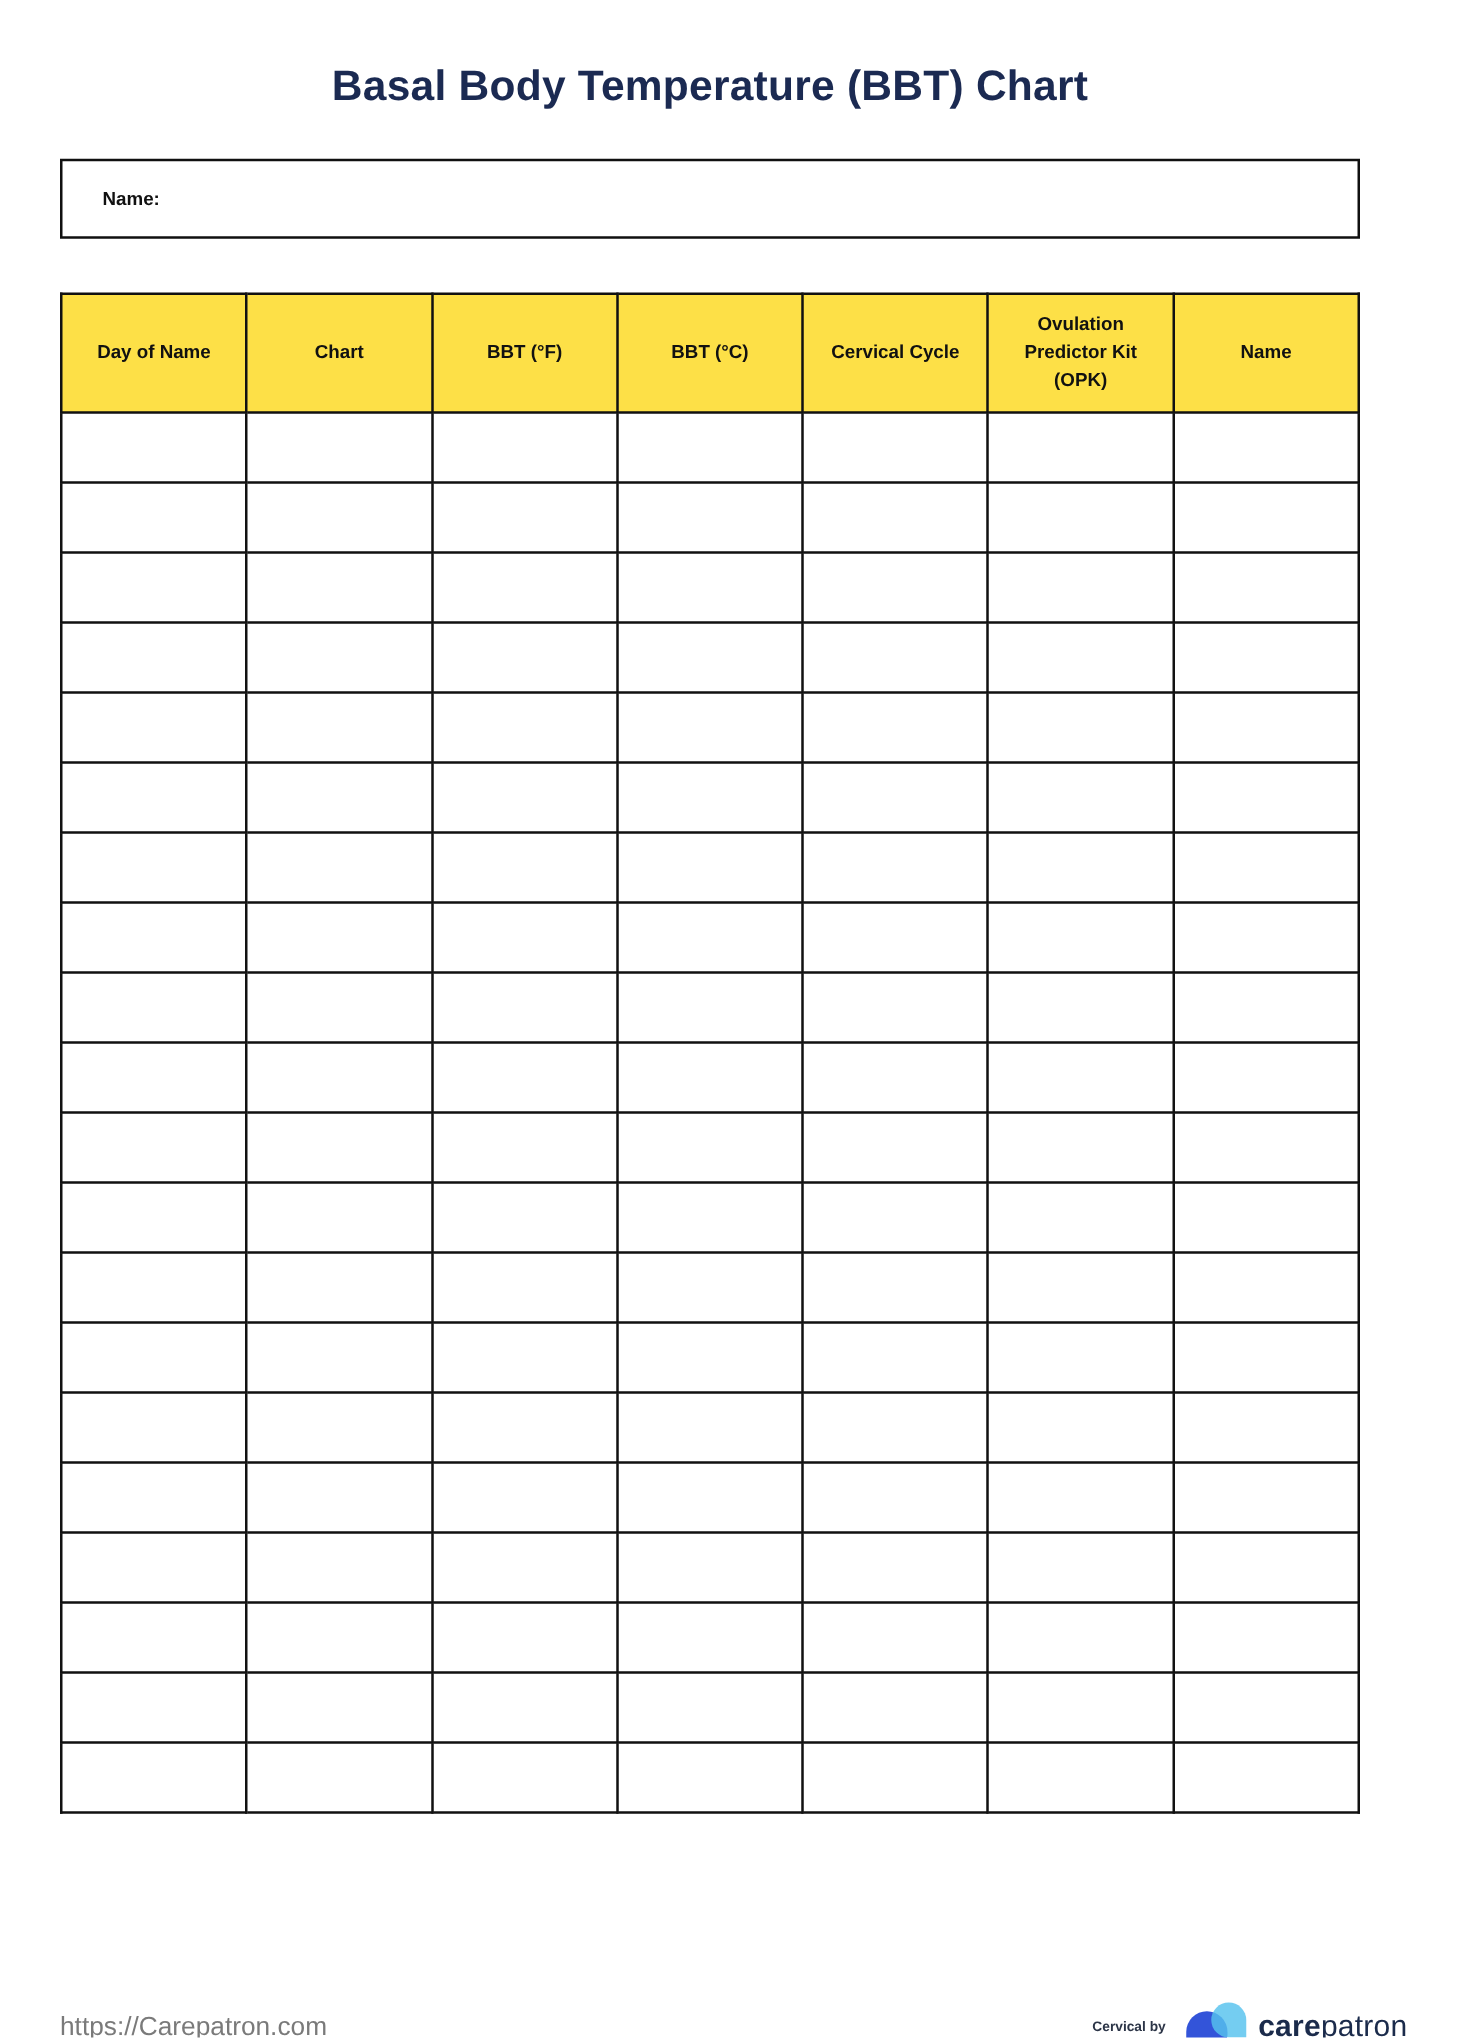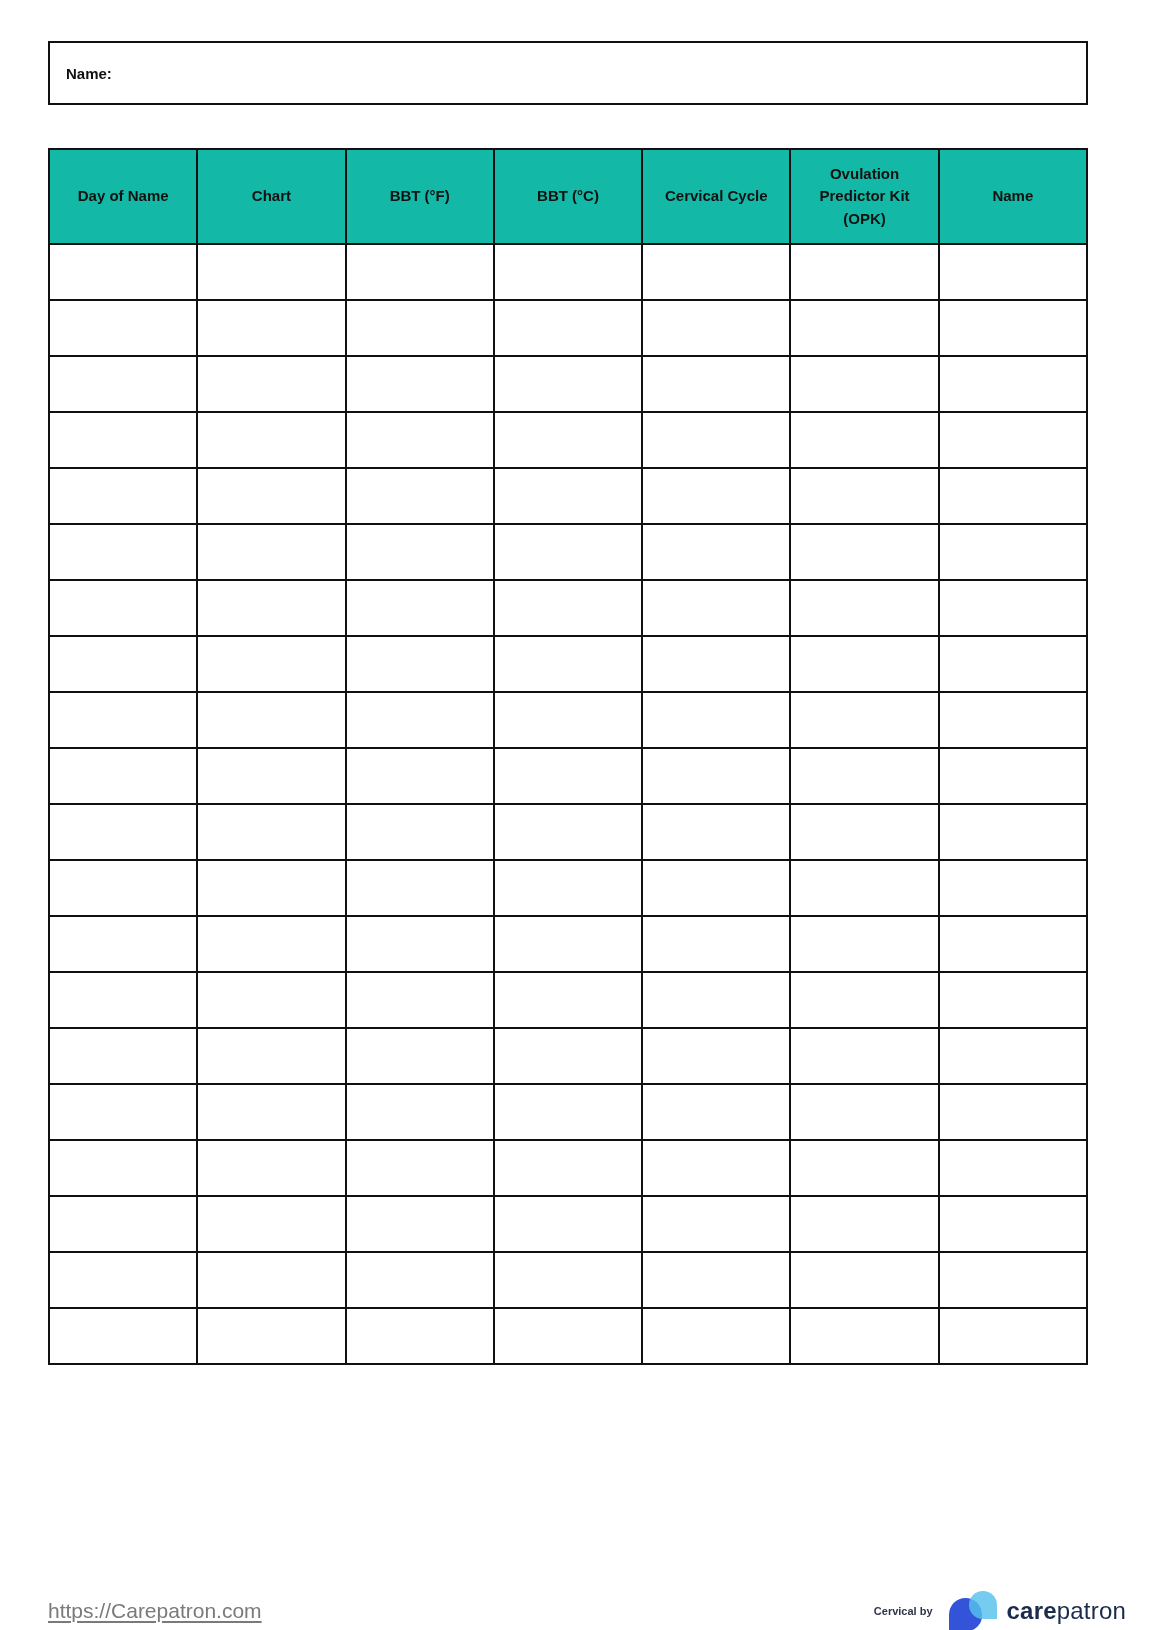--- a/index.html
+++ b/index.html
@@ -26,21 +26,21 @@
   }
 
   .name-box {
     width: 1040px;
     margin-left: 48px;
     margin-top: 41px;
     height: 64px;
     border: 2px solid #101010;
     display: flex;
     align-items: center;
-    padding-left: 16px;
+    padding-left: 32px;
   }
   .name-label {
     font-size: 15px;
     font-weight: bold;
     color: #111111;
   }
   .name-value {
     flex: 1;
     height: 100%;
     margin-left: 8px;
@@ -52,21 +52,21 @@
     width: 1040px;
     margin-left: 48px;
     margin-top: 43px;
     border-collapse: collapse;
     table-layout: fixed;
   }
   table.bbt th, table.bbt td {
     border: 2px solid #111111;
   }
   table.bbt th {
-    background: #14b8a6;
+    background: #fde047;
     height: 95px;
     font-size: 15px;
     font-weight: bold;
     color: #111111;
     text-align: center;
     vertical-align: middle;
     padding: 0 6px;
     line-height: 1.5;
   }
   table.bbt td {
@@ -125,20 +125,21 @@
     letter-spacing: 0.2px;
   }
   .logotype b { font-weight: bold; }
   .logotype span { font-weight: normal; }
 </style>
 </head>
 <body>
 
 <div class="page">
 
+  <h1 class="doc-title">Basal Body Temperature (BBT) Chart</h1>
 
   <div class="name-box">
     <span class="name-label">Name:</span>
     <span class="name-value"></span>
   </div>
 
   <table class="bbt">
     <thead>
         <tr>
           <th>Day of Name</th>

